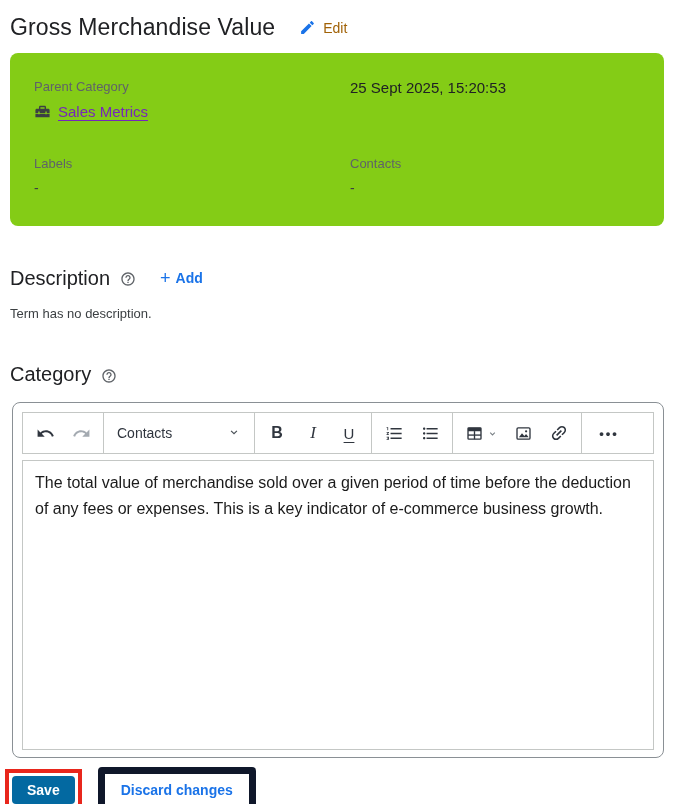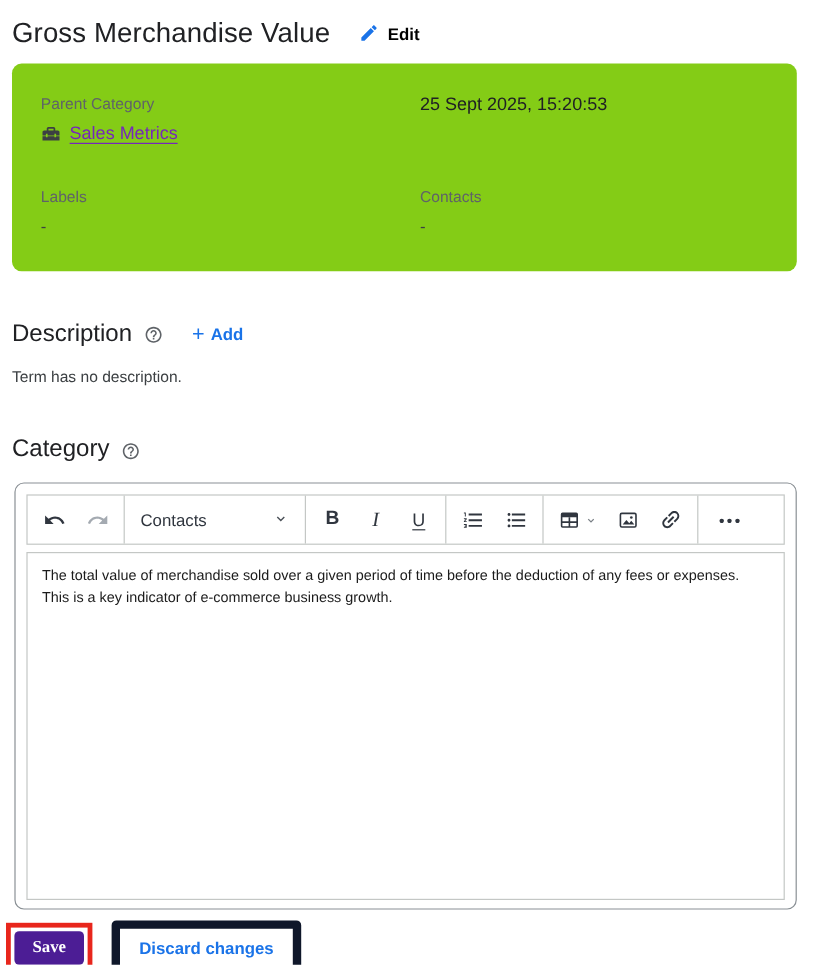--- a/index.html
+++ b/index.html
@@ -12,21 +12,21 @@
     overflow:hidden;
   }
   .page { padding:12px 16px 0 10px; }
 
   
   .title-row { display:flex; align-items:center; gap:18px; margin-top:2px; }
   .page-title { font-size:23px; font-weight:400; color:#202124; margin:0; letter-spacing:.1px; }
   .edit-btn {
     display:inline-flex; align-items:center; gap:7px;
     background:none; border:none; cursor:pointer;
-    color:#000000; font-family:inherit; font-size:14px; font-weight:700; padding:4px 6px;
+    color:#a16207; font-family:inherit; font-size:14px; font-weight:400; padding:4px 6px;
   }
   .edit-btn svg { display:block; }
 
   
   .info-card {
     margin-top:12px;
     width:654px;
     background:#84cc16;
     border-radius:8px;
     padding:26px 24px 30px 24px;
@@ -84,37 +84,37 @@
     padding:0 13px; background:none; border:none; cursor:pointer; font-family:inherit;
   }
   .para-dd .para-label { font-size:14px; color:#2f353e; }
   .table-btn { width:48px; gap:3px; }
   .more-btn { width:46px; letter-spacing:2px; font-size:13px; font-weight:700; color:#30363f; }
   .editable {
     margin-top:6px;
     height:290px;
     border:1px solid #c4c7c5;
     padding:9px 12px;
-    font-size:12px; line-height:1.6; color:#1b1b1b;
+    font-size:16px; line-height:1.6; color:#1b1b1b;
     overflow:hidden;
   }
 
   
   .btn-row { display:flex; align-items:center; gap:16px; margin-top:9px; }
   .annotation-box {
     display:inline-flex;
     border:4px solid #e8261c;
     padding:3px;
     margin-left:-5px;
     background:#fff;
   }
   .save-btn {
-    background:#4c1d95; color:#ffffff;
+    background:#0369a1; color:#ffffff;
     border:none; border-radius:4px;
-    padding:6px 15px; font-family:Liberation Serif, serif; font-size:14px; font-weight:600; cursor:pointer;
+    padding:6px 15px; font-family:Liberation Sans, sans-serif; font-size:14px; font-weight:600; cursor:pointer;
   }
   .discard-btn {
     background:#ffffff; color:#1a73e8;
     border:7px solid #0f172a; border-radius:4px;
     padding:8px 16px; font-family:inherit; font-size:14px; font-weight:600; cursor:pointer;
   }
 </style>
 </head>
 <body>
 

